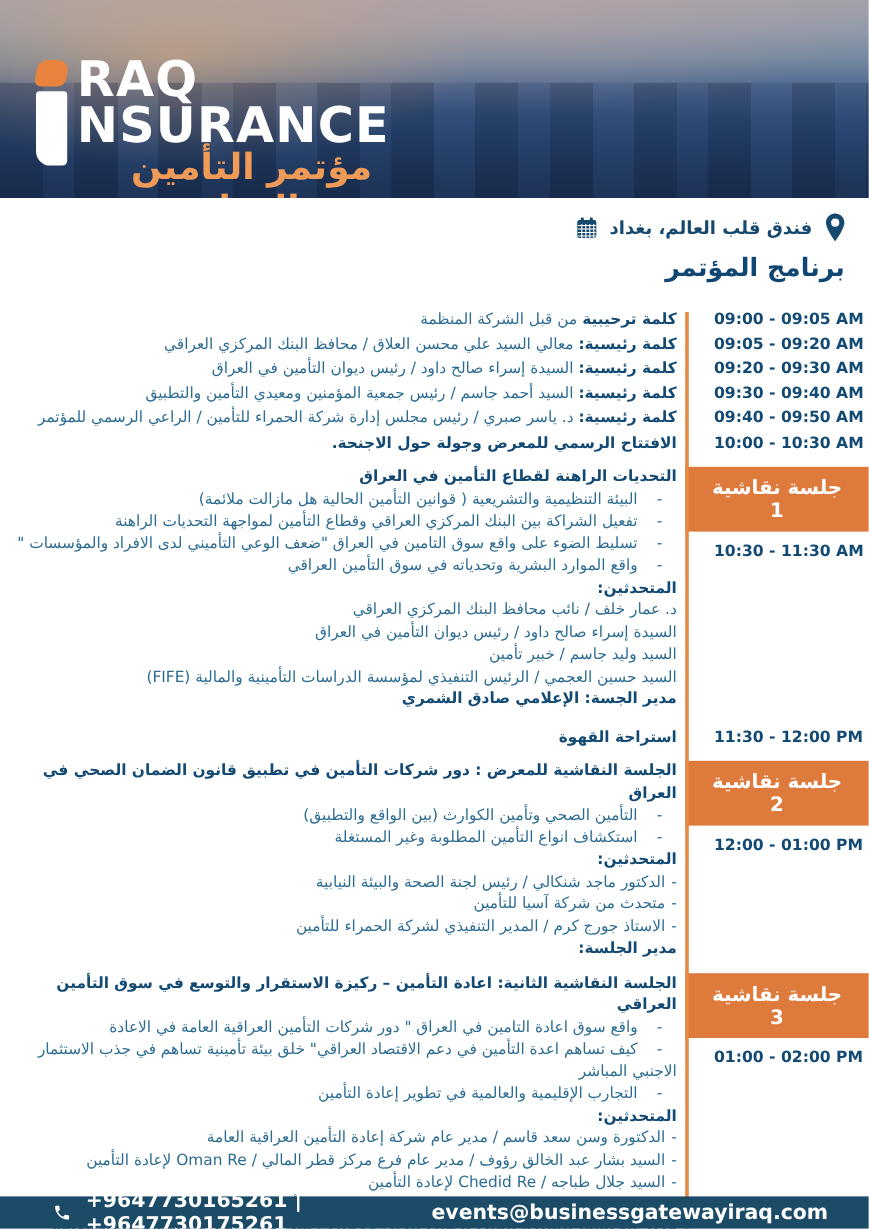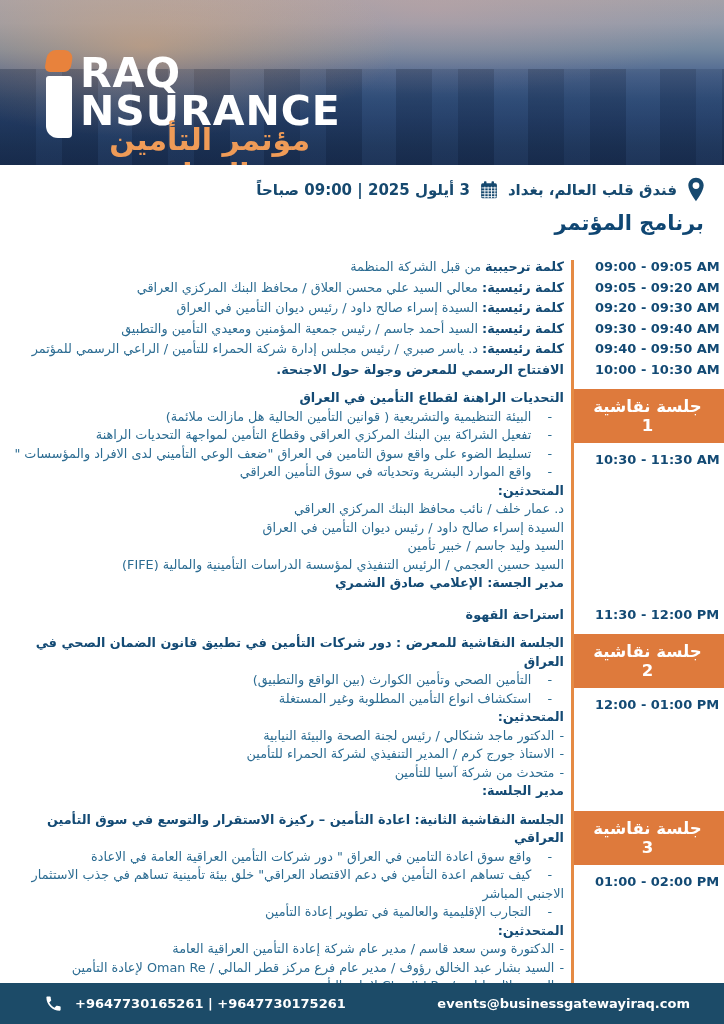--- a/index.html
+++ b/index.html
@@ -14,21 +14,21 @@
       radial-gradient(ellipse 360px 130px at 20% 28%, rgba(242,172,110,.50), rgba(242,172,110,0) 70%),
       radial-gradient(ellipse 420px 120px at 60% 6%, rgba(210,165,160,.35), rgba(210,165,160,0) 70%),
       linear-gradient(180deg,#a3a1a9 0%,#949baa 14%,#74889f 30%,#4c6690 46%,#32517e 60%,#284470 74%,#20395f 88%,#1c3257 100%);
   }
   .skyline{
     position:absolute;left:0;right:0;bottom:0;height:58%;opacity:.45;
     background:repeating-linear-gradient(90deg,
       rgba(13,26,50,.65) 0 36px, rgba(32,52,84,.5) 36px 62px,
       rgba(9,20,42,.6) 62px 98px, rgba(40,62,96,.45) 98px 132px);
   }
-  .logo{position:absolute;top:48px;left:46px;display:flex;align-items:center;direction:ltr;}
+  .logo{position:absolute;top:48px;left:30px;display:flex;align-items:flex-start;direction:ltr;}
   .logo-i{width:26px;margin-right:8px;margin-top:2px;}
   .logo-i .cap{height:22px;background:#E8823C;border-radius:8px 10px 6px 6px;transform:skewX(-10deg);}
   .logo-i .stem{height:62px;margin-top:4px;background:#ffffff;border-radius:3px 3px 4px 12px;}
   .logo-text{color:#ffffff;font-weight:bold;line-height:.92;font-size:41px;letter-spacing:1px;direction:ltr;}
   .logo-sub{
     position:absolute;top:122px;left:50px;width:260px;
     color:#EF9B57;font-weight:bold;font-size:30px;direction:rtl;
   }
   
   .infobar{
@@ -55,23 +55,23 @@
   .badge{
     background:#DE7A3C;color:#ffffff;font-weight:bold;font-size:16.5px;
     text-align:center;padding:8px 21px;margin-left:-3px;margin-bottom:8px;
   }
   .session{margin-top:10px;margin-bottom:4px;}
   .coffee{margin:13px 0 4px;}
   .bullet::before{content:"-";margin-right:12px;margin-left:16px;}
   .dash::before{content:"-";margin-left:5px;}
   
   .footer{
-    position:absolute;left:0;right:0;bottom:0;height:41px;background:#1C4B68;
+    position:absolute;left:0;right:0;bottom:0;height:27px;background:#1C4B68;
     display:flex;align-items:center;justify-content:space-between;
-    padding:0 34px 0 44px;direction:ltr;color:#ffffff;font-weight:bold;font-size:13px;
+    padding:0 34px 0 44px;direction:ltr;color:#ffffff;font-weight:bold;font-size:17px;
   }
   .footer .phones{display:flex;align-items:center;gap:12px;direction:ltr;}
 </style>
 </head>
 <body>
 
 <div class="banner">
   <div class="skyline"></div>
   <div class="logo">
     <div class="logo-i">
@@ -90,21 +90,20 @@
   <svg width="20" height="25" viewBox="0 0 24 30">
     <path fill="#16496F" d="M12 1C6.9 1 2.8 5.1 2.8 10.2 2.8 17 12 29 12 29s9.2-12 9.2-18.8C21.2 5.1 17.1 1 12 1zm0 13.4a4.1 4.1 0 1 1 0-8.2 4.1 4.1 0 0 1 0 8.2z"></path>
   </svg>
   <span>فندق قلب العالم، بغداد</span>
   <svg width="20" height="20" viewBox="0 0 24 24">
     <rect x="2.5" y="4" width="19" height="18" rx="2" fill="#16496F"></rect>
     <rect x="6" y="1.5" width="3" height="4" rx="1" fill="#16496F"></rect>
     <rect x="15" y="1.5" width="3" height="4" rx="1" fill="#16496F"></rect>
     <path stroke="#ffffff" stroke-width="1.1" d="M3 9.5h18M3 13h18M3 16.5h18M3 20h18M7 8v14M11 8v14M15 8v14M19 8v14"></path>
   </svg>
-  <span>3 أيلول 2025 | 09:00 صباحاً</span>
 </div>
 
 <div class="page-title">برنامج المؤتمر</div>
 
 <div id="program">
     <div class="prog-row">
       <div class="rail">
         <div class="time">09:00 - 09:05 AM</div>
       </div>
       <div class="content line"><span class="b">كلمة ترحيبية</span><span> من قبل الشركة المنظمة</span></div>
@@ -168,22 +167,22 @@
       <div class="rail">
         <div class="badge">جلسة نقاشية 2</div>
         <div class="time">12:00 - 01:00 PM</div>
       </div>
       <div class="content">
         <div class="line b">الجلسة النقاشية للمعرض : دور شركات التأمين في تطبيق قانون الضمان الصحي في العراق</div>
         <div class="line bullet">التأمين الصحي وتأمين الكوارث (بين الواقع والتطبيق)</div>
         <div class="line bullet">استكشاف انواع التأمين المطلوبة وغير المستغلة</div>
         <div class="line b">المتحدثين:</div>
         <div class="line dash">الدكتور ماجد شنكالي / رئيس لجنة الصحة والبيئة النيابية</div>
+        <div class="line dash">متحدث من شركة آسيا للتأمين</div>
         <div class="line dash">الاستاذ جورج كرم / المدير التنفيذي لشركة الحمراء للتأمين</div>
-        <div class="line dash">متحدث من شركة آسيا للتأمين</div>
         <div class="line b">مدير الجلسة:</div>
       </div>
     </div>
     <div class="prog-row session">
       <div class="rail">
         <div class="badge">جلسة نقاشية 3</div>
         <div class="time">01:00 - 02:00 PM</div>
       </div>
       <div class="content">
         <div class="line b">الجلسة النقاشية الثانية: اعادة التأمين – ركيزة الاستقرار والتوسع في سوق التأمين العراقي</div>

